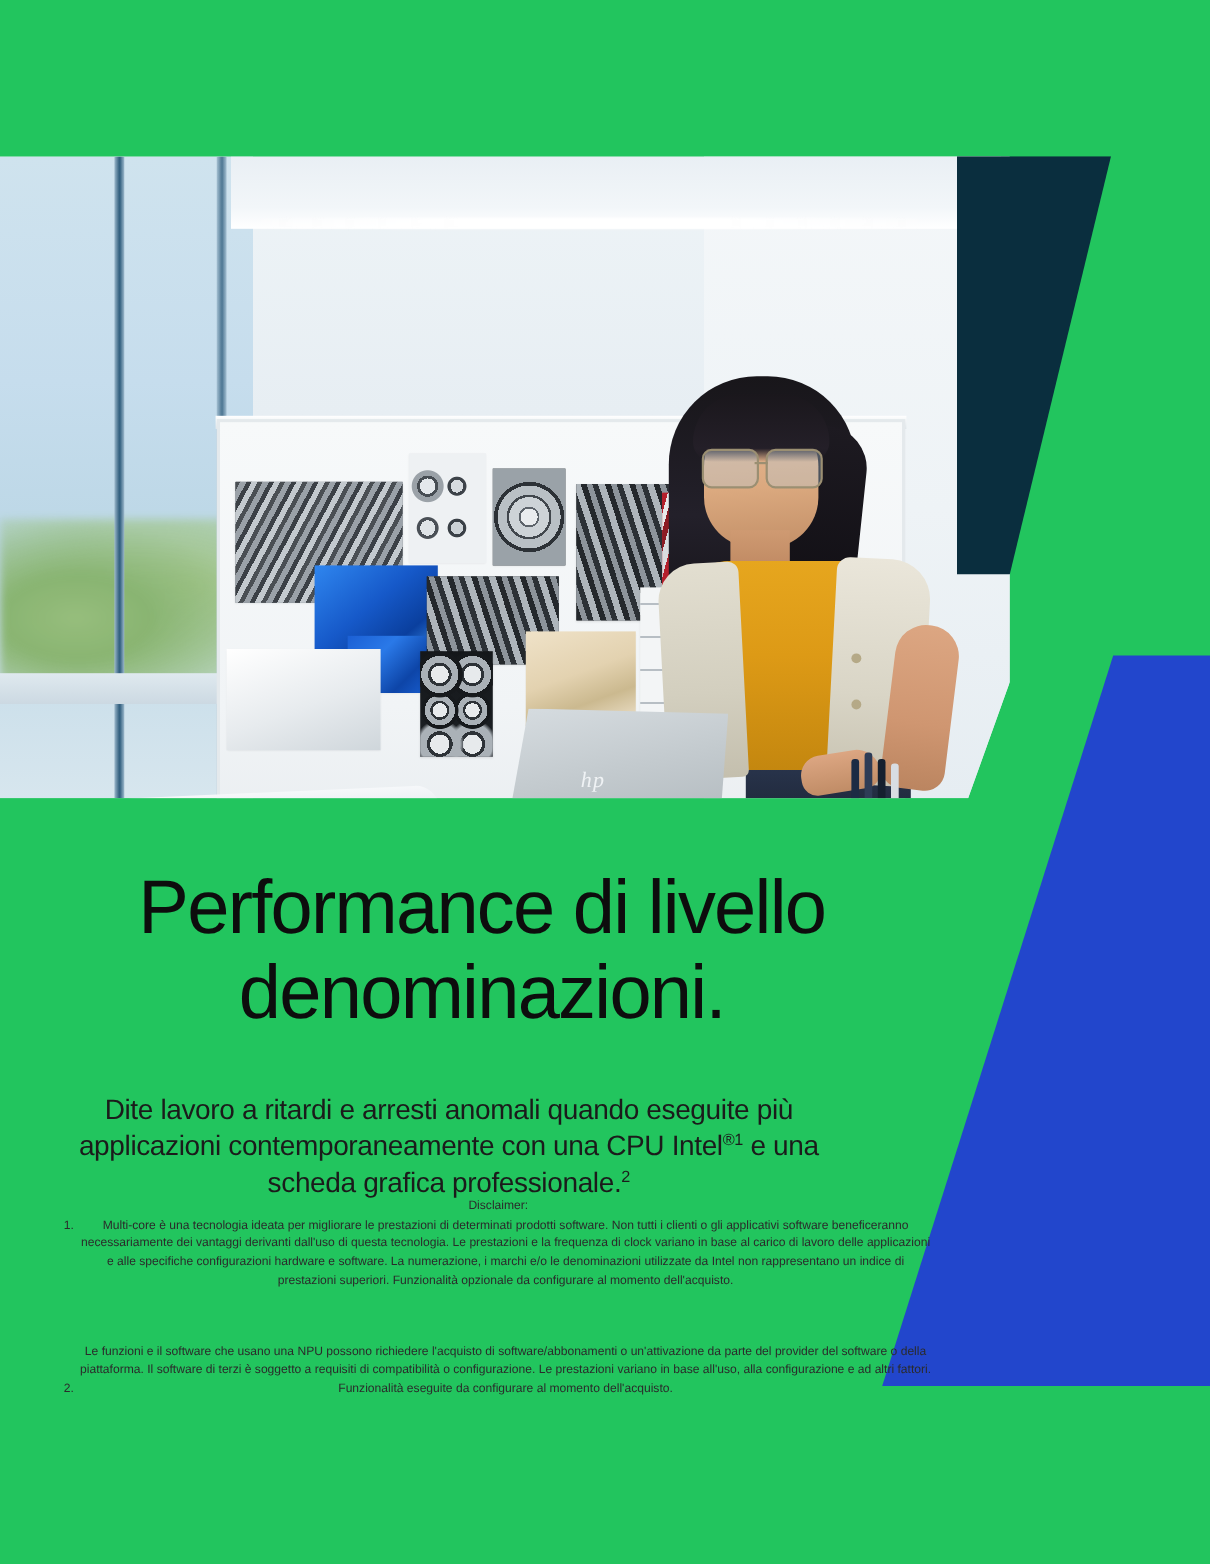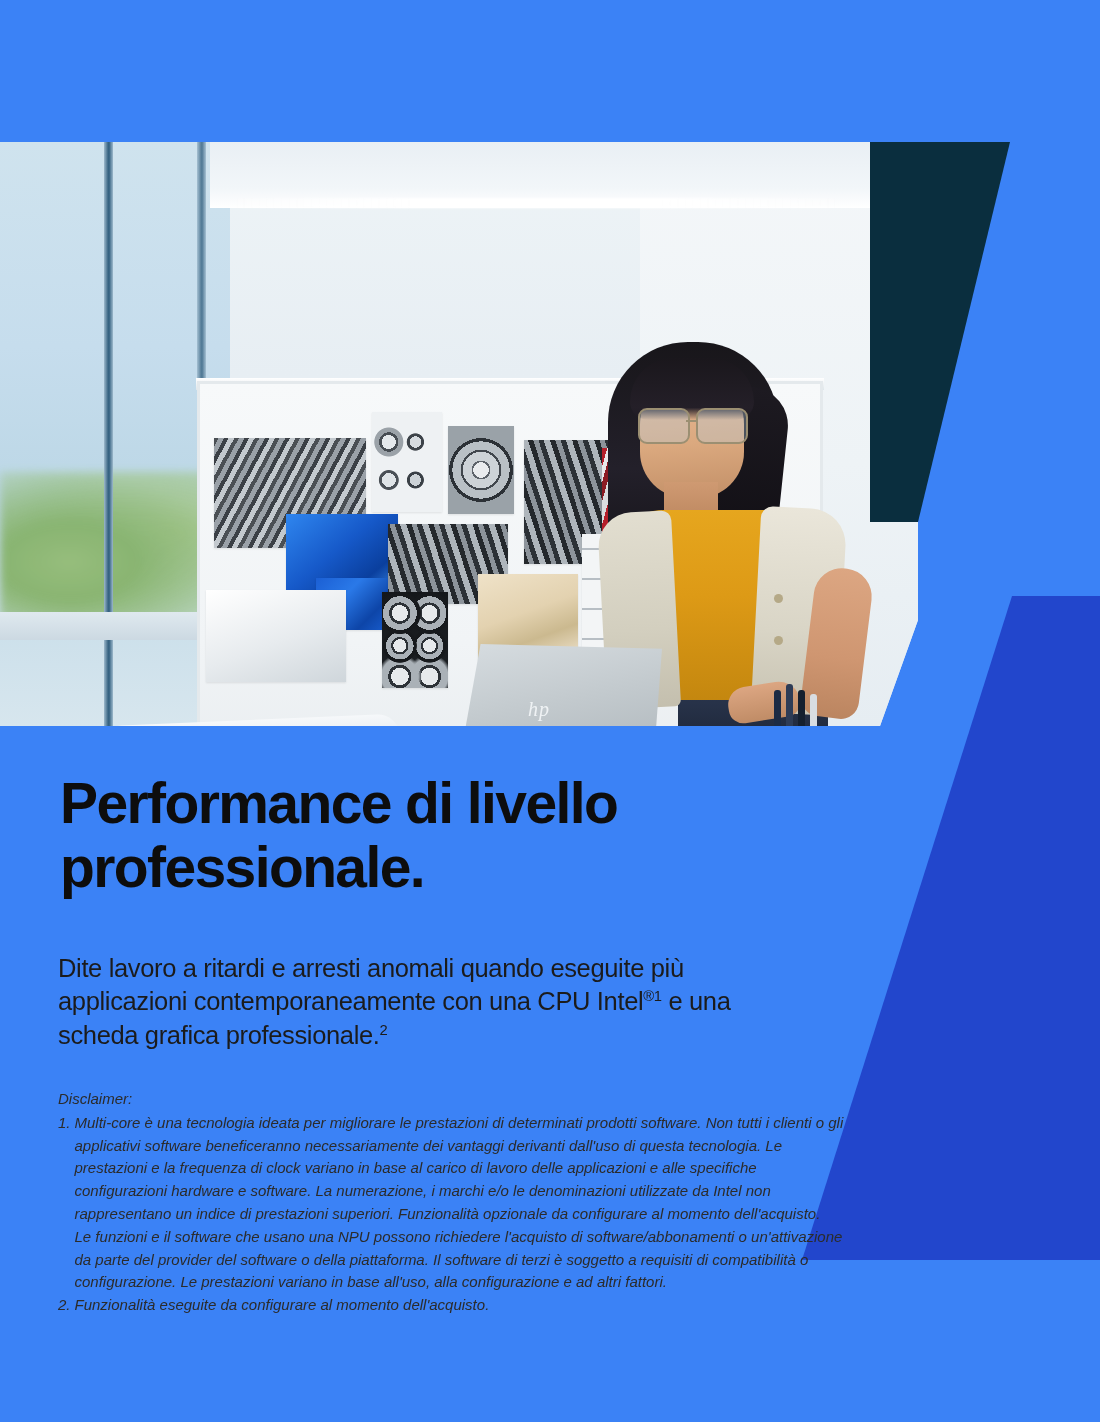--- a/index.html
+++ b/index.html
@@ -12,21 +12,22 @@
     height: 1422px;
     position: relative;
     overflow: hidden;
     font-family: "Liberation Sans", sans-serif;
     color: #1a1a1a;
   }
 
   .page {
     position: absolute;
     inset: 0;
-    background: #3b82f6;
+    background: #22c55e;
+    text-align: center;
   }
 
   
   .blue-accent {
     position: absolute;
     left: 0;
     top: 0;
     width: 1100px;
     height: 1422px;
     z-index: 1;
@@ -297,24 +298,24 @@
 
   
   .content {
     position: absolute;
     left: 58px;
     top: 770px;
     width: 760px;
     z-index: 4;
   }
   .headline {
-    margin: 2px;
-    font-size: 57px;
+    margin: 16px;
+    font-size: 69px;
     line-height: 1.12;
-    font-weight: 700;
+    font-weight: 400;
     letter-spacing: -1.6px;
     color: #0d0d0d;
   }
   .subhead {
     margin: 52px 0 0 0;
     font-size: 25.5px;
     line-height: 1.32;
     font-weight: 400;
     letter-spacing: -0.35px;
     color: #1b1b1b;
@@ -325,24 +326,23 @@
     vertical-align: super;
     line-height: 0;
   }
 
   .disclaimer {
     position: absolute;
     left: 58px;
     top: 1088px;
     width: 790px;
     z-index: 4;
-    font-size: 15px;
+    font-size: 11px;
     line-height: 1.52;
     color: #2b2b2b;
-    font-style: italic;
   }
   .disclaimer-title { margin: 0 0 1px 0; }
   .d-list { margin: 0; padding: 0; list-style: none; }
   .d-item { display: flex; gap: 4px; }
   .d-num { flex: 0 0 auto; }
   .d-body { flex: 1 1 auto; }
   .d-para { margin: 0; }
   .d-para + .d-para { margin-top: 0px; }
 </style>
 </head>
@@ -420,33 +420,33 @@
   </div>
 
   <svg class="teal-panel" viewBox="0 0 1100 584" preserveAspectRatio="none" style="top:142px;">
     <polygon points="870,0 1100,0 1100,0 918,380 890,380 870,380" fill="none"></polygon>
     <polygon points="870,0 1010,0 918,380 870,380" fill="#0a2e3e"></polygon>
   </svg>
 
   <div class="content">
     <h1 class="headline">
       <span>Performance di livello</span><br>
-      <span>professionale.</span>
+      <span>denominazioni.</span>
     </h1>
     <p class="subhead"><span>Dite lavoro a ritardi e arresti anomali quando eseguite più applicazioni contemporaneamente con una CPU Intel</span><sup>®1</sup><span> e una scheda grafica professionale.</span><sup>2</sup></p>
   </div>
 
   <div class="disclaimer">
     <p class="disclaimer-title">Disclaimer:</p>
     <ul class="d-list">
       <li class="d-item">
         <span class="d-num">1.</span>
         <span class="d-body">
           <span class="d-para" style="display:block;">Multi-core è una tecnologia ideata per migliorare le prestazioni di determinati prodotti software. Non tutti i clienti o gli applicativi software beneficeranno necessariamente dei vantaggi derivanti dall'uso di questa tecnologia. Le prestazioni e la frequenza di clock variano in base al carico di lavoro delle applicazioni e alle specifiche configurazioni hardware e software. La numerazione, i marchi e/o le denominazioni utilizzate da Intel non rappresentano un indice di prestazioni superiori. Funzionalità opzionale da configurare al momento dell'acquisto.</span>
-          <span class="d-para" style="display:block;">Le funzioni e il software che usano una NPU possono richiedere l'acquisto di software/abbonamenti o un'attivazione da parte del provider del software o della piattaforma. Il software di terzi è soggetto a requisiti di compatibilità o configurazione. Le prestazioni variano in base all'uso, alla configurazione e ad altri fattori.</span>
+          <span class="d-para" style="display:block;margin-top:48px;">Le funzioni e il software che usano una NPU possono richiedere l'acquisto di software/abbonamenti o un'attivazione da parte del provider del software o della piattaforma. Il software di terzi è soggetto a requisiti di compatibilità o configurazione. Le prestazioni variano in base all'uso, alla configurazione e ad altri fattori.</span>
         </span>
       </li>
       <li class="d-item">
         <span class="d-num">2.</span>
         <span class="d-body">
           <span class="d-para" style="display:block;">Funzionalità eseguite da configurare al momento dell'acquisto.</span>
         </span>
       </li>
     </ul>
   </div>

